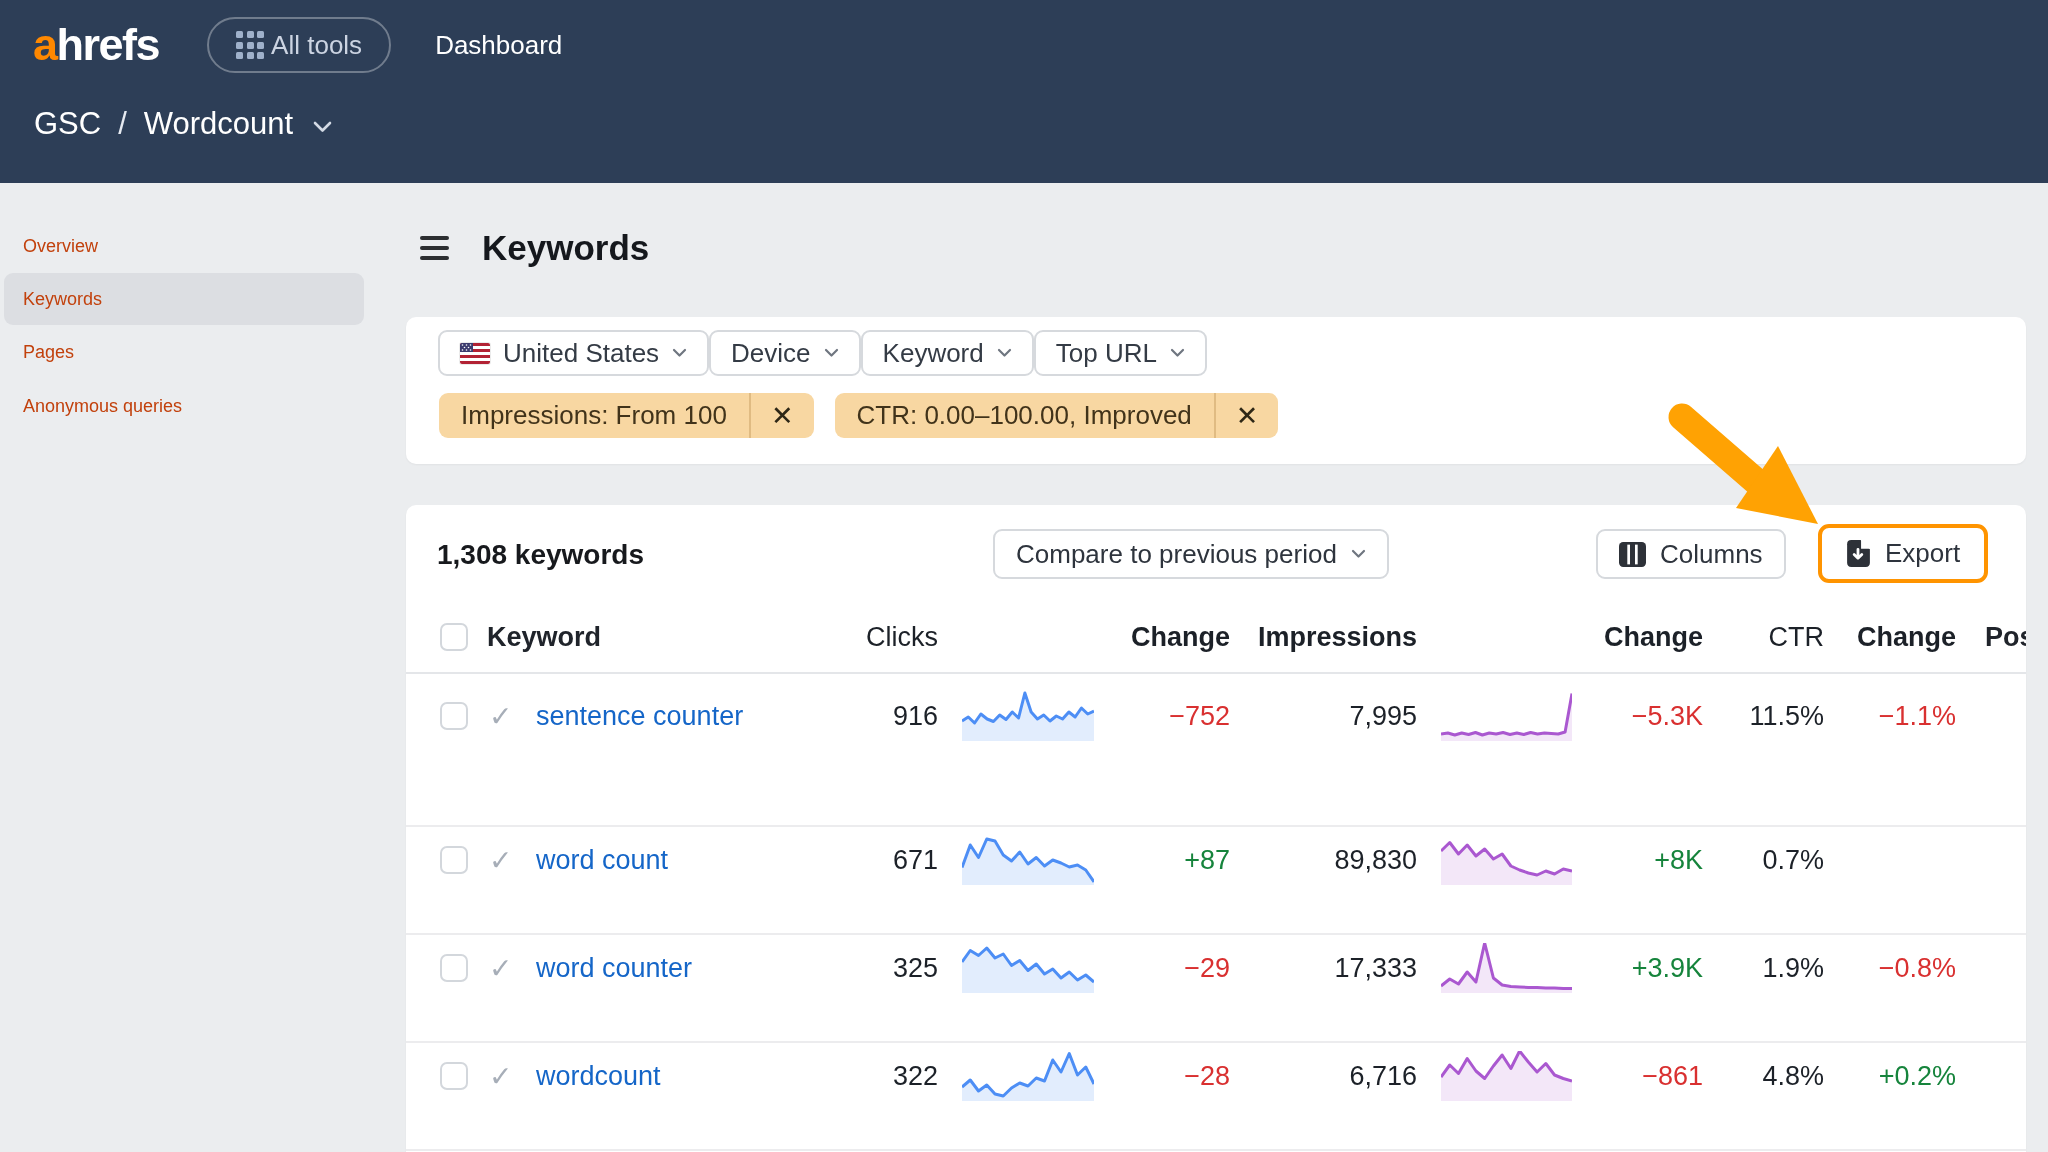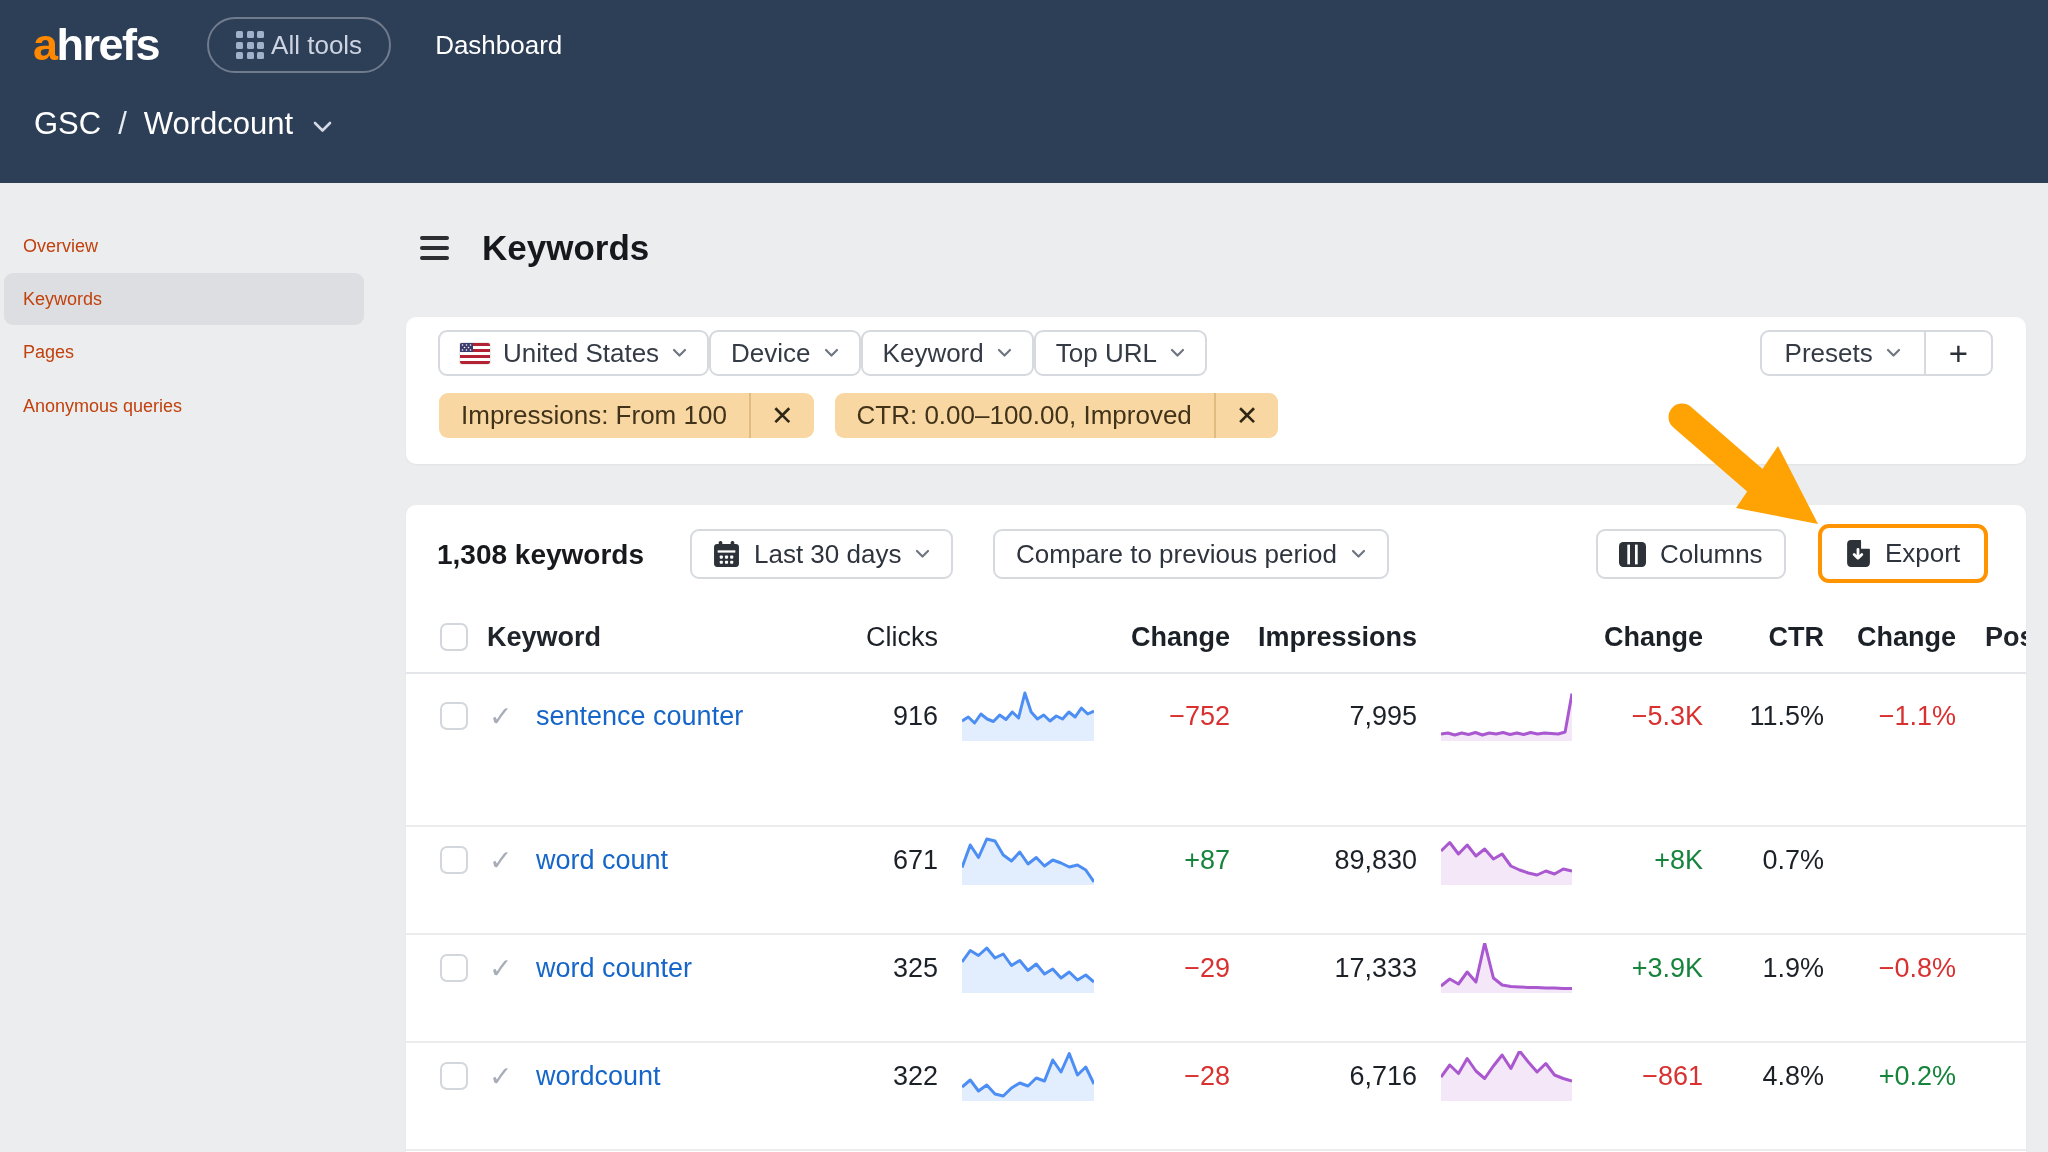--- a/index.html
+++ b/index.html
@@ -179,67 +179,36 @@
           </svg>
       </div>
       <div class="fbtn">
         <span>Top URL</span>
         <svg width="15" height="10" viewBox="0 0 15 10">
             <path d="M2 2 L7.5 7.5 L13 2" fill="none" stroke="#6f7680" stroke-width="2.2" stroke-linecap="round" stroke-linejoin="round"></path>
           </svg>
       </div>
     </div>
 
-    <div class="presets-group">
-      <div class="presets-seg">
-        <span>Presets</span>
-        <svg width="15" height="10" viewBox="0 0 15 10">
-            <path d="M2 2 L7.5 7.5 L13 2" fill="none" stroke="#6f7680" stroke-width="2.2" stroke-linecap="round" stroke-linejoin="round"></path>
-          </svg>
-      </div>
-      <div class="presets-seg">
-        <span class="plus-glyph">+</span>
-      </div>
-    </div>
 
     <div class="chip-row">
       <div class="chip">
         <span class="lbl">Impressions: From 100</span>
         <span class="x">✕</span>
       </div>
       <div class="chip">
         <span class="lbl">CTR: 0.00–100.00, Improved</span>
         <span class="x">✕</span>
       </div>
     </div>
   </div>
 
   <div class="card table-card">
     <div class="kw-count">1,308 keywords</div>
 
-    <div class="tbtn date-btn">
-      <svg width="27" height="27" viewBox="0 0 26 26">
-          <rect x="1" y="3" width="24" height="22" rx="3" fill="#2d3138"></rect>
-          <rect x="5.5" y="0" width="3.5" height="7" rx="1.5" fill="#2d3138"></rect>
-          <rect x="17" y="0" width="3.5" height="7" rx="1.5" fill="#2d3138"></rect>
-          <rect x="4.5" y="9" width="17" height="2.2" fill="#fff"></rect>
-          <g fill="#fff">
-            <rect x="6.5" y="14" width="3" height="3" rx="0.8"></rect>
-            <rect x="11.5" y="14" width="3" height="3" rx="0.8"></rect>
-            <rect x="16.5" y="14" width="3" height="3" rx="0.8"></rect>
-            <rect x="6.5" y="19" width="3" height="3" rx="0.8"></rect>
-            <rect x="11.5" y="19" width="3" height="3" rx="0.8"></rect>
-            <rect x="16.5" y="19" width="3" height="3" rx="0.8"></rect>
-          </g>
-        </svg>
-      <span>Last 30 days</span>
-      <svg width="15" height="10" viewBox="0 0 15 10">
-          <path d="M2 2 L7.5 7.5 L13 2" fill="none" stroke="#6f7680" stroke-width="2.2" stroke-linecap="round" stroke-linejoin="round"></path>
-        </svg>
-    </div>
 
     <div class="tbtn compare-btn">
       <span>Compare to previous period</span>
       <svg width="15" height="10" viewBox="0 0 15 10">
           <path d="M2 2 L7.5 7.5 L13 2" fill="none" stroke="#6f7680" stroke-width="2.2" stroke-linecap="round" stroke-linejoin="round"></path>
         </svg>
     </div>
 
     <div class="tbtn columns-btn">
       <svg width="27" height="25" viewBox="0 0 26 24">
@@ -261,21 +230,21 @@
 
     <div class="thead">
       <div class="cell c-check">
           <span class="checkbox"></span>
         </div>
       <div class="cell c-kwh">Keyword</div>
       <div class="cell num c-clicks" style="font-weight:400">Clicks</div>
       <div class="cell num c-change1" style="font-weight:700">Change</div>
       <div class="cell num c-impr" style="font-weight:700">Impressions</div>
       <div class="cell num c-change2" style="font-weight:700">Change</div>
-      <div class="cell num c-ctr" style="font-weight:700">CTR</div>
+      <div class="cell num c-ctr" style="font-weight:400">CTR</div>
       <div class="cell num c-change3" style="font-weight:700">Change</div>
       <div class="cell c-pos">Pos</div>
     </div>
 
     <div class="tbody">
 
       <div class="row tall">
         <div class="cell c-check">
             <span class="checkbox"></span>
           </div>

